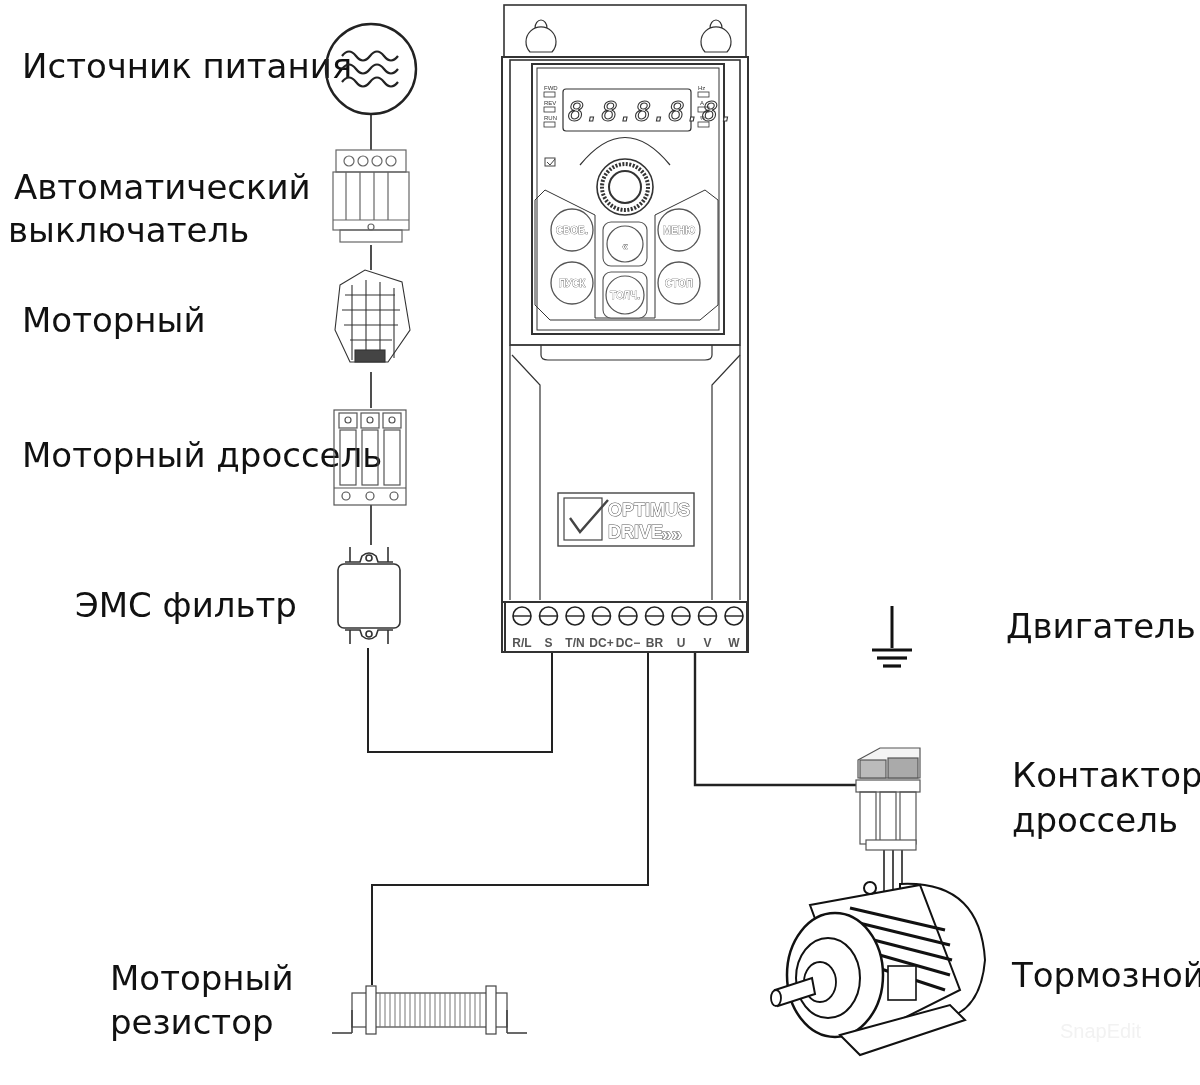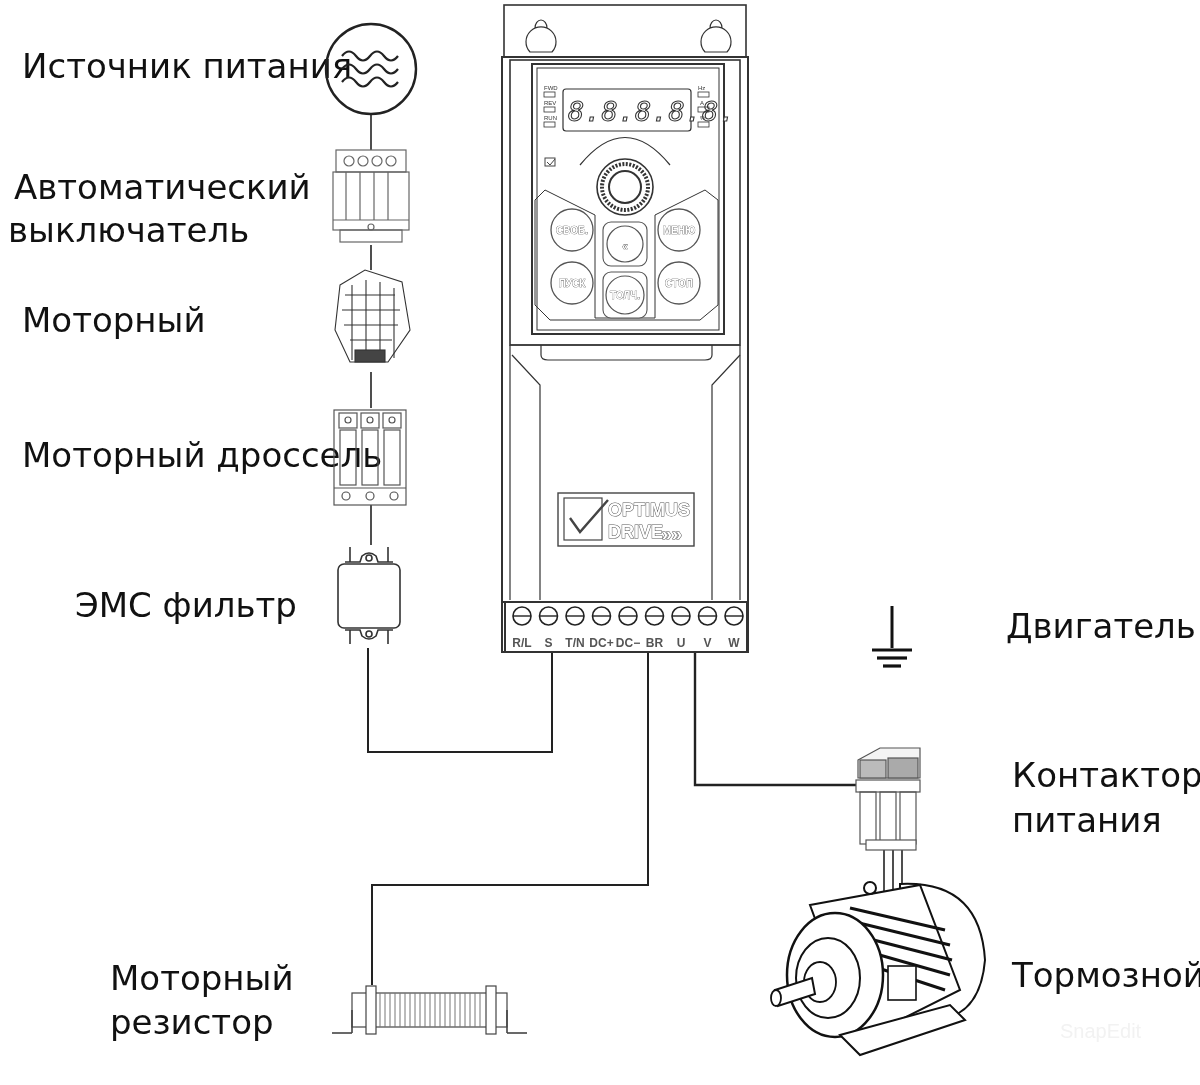--- a/index.html
+++ b/index.html
@@ -18,21 +18,21 @@
 
 <div class="lbl" style="left:22px;top:44px;">Источник питания</div>
 <div class="lbl" style="left:14px;top:165px;">Автоматический</div>
 <div class="lbl" style="left:8px;top:208px;">выключатель</div>
 <div class="lbl" style="left:22px;top:298px;">Моторный</div>
 <div class="lbl" style="left:22px;top:433px;">Моторный дроссель</div>
 <div class="lbl" style="left:31px;top:583px;margin-left:44px;">ЭМС фильтр</div>
 
 <div class="lbl" style="left:1006px;top:604px;">Двигатель</div>
 <div class="lbl" style="left:1012px;top:753px;">Контактор</div>
-<div class="lbl" style="left:1012px;top:798px;">питания</div>
+<div class="lbl" style="left:1012px;top:798px;">дроссель</div>
 <div class="lbl" style="left:1012px;top:953px;">Тормозной</div>
 
 <div class="lbl" style="left:110px;top:956px;">Моторный</div>
 <div class="lbl" style="left:110px;top:1000px;text-align:center;">резистор</div>
 
 <svg class="main" width="1200" height="1085" viewBox="0 0 1200 1085">
   <g fill="none" stroke="#222" stroke-width="1.6">
 
     <g>
         <line x1="371" y1="114" x2="371" y2="150"></line>

